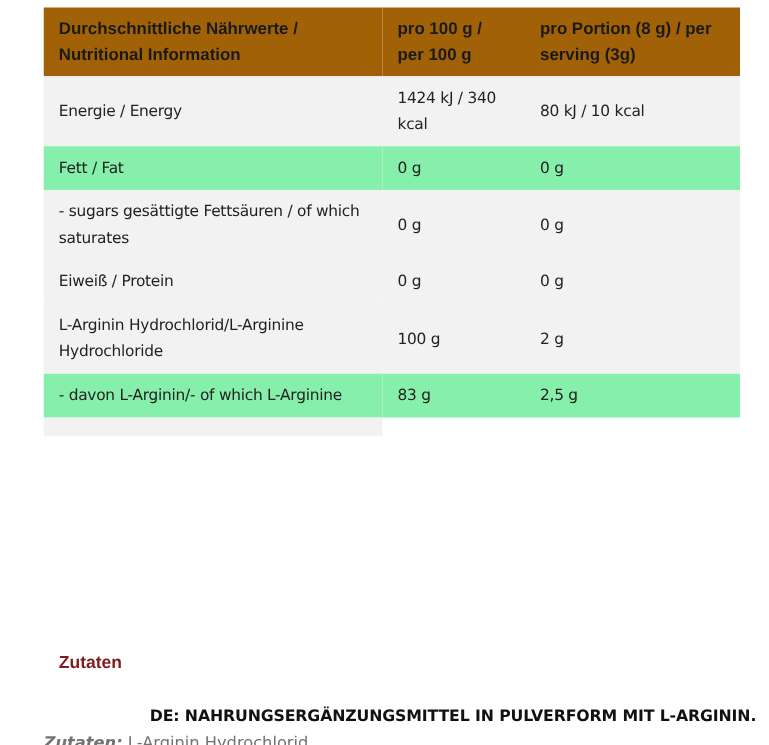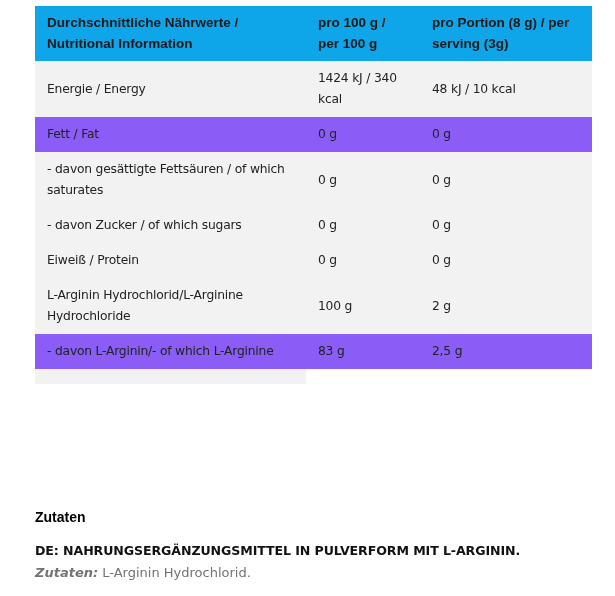--- a/index.html
+++ b/index.html
@@ -30,64 +30,65 @@
     .nutri-table th {
       text-align: left;
       vertical-align: middle;
       font-family: "Liberation Sans", sans-serif;
       font-weight: bold;
       font-size: 13.5px;
       line-height: 21px;
       color: #1a1a1a;
       padding: 6px 12px 7px 12px;
       height: 42px;
-      background: #0ea5e9;
+      background: #a16207;
     }
     .nutri-table td {
       vertical-align: middle;
       font-size: 12.3px;
       line-height: 21px;
       color: #222222;
       padding: 7px 12px;
       letter-spacing: -0.2px;
     }
     .nutri-table tr.row-dark td { background: #f2f2f2; }
-    .nutri-table tr.row-light td { background: #8b5cf6; }
+    .nutri-table tr.row-light td { background: #86efac; }
     .nutri-table tr.h35 td { height: 21px; }
     .nutri-table tr.h55 td { height: 41px; }
 
     .nutri-table tr.empty-row td {
       height: 15px;
       padding: 0;
       background: transparent;
     }
     .nutri-table tr.empty-row td.filled { background: #f2f2f2; }
 
     .ingredients {
       position: absolute;
       left: 35px;
       top: 507px;
       width: 570px;
     }
     .ingredients h4 {
-      margin: 0;
+      margin: 12px;
       font-family: "Liberation Sans", sans-serif;
       font-weight: bold;
       font-size: 14px;
       line-height: 20px;
-      color: #000000;
+      color: #7f1d1d;
     }
     .ingredients .de-line {
-      margin: 14px 0 0 0;
+      margin: 24px 0 0 0;
       font-family: "DejaVu Sans", sans-serif;
       font-weight: bold;
       font-size: 12.6px;
       line-height: 20px;
       color: #111111;
       letter-spacing: -0.1px;
+      text-align: right;
     }
     .ingredients .zutaten-line {
       margin: 2px 0 0 0;
       font-size: 13px;
       line-height: 20px;
       color: #737373;
     }
     .ingredients .zutaten-line em {
       font-weight: bold;
       font-style: italic;
@@ -106,34 +107,29 @@
     <tr>
       <th>Durchschnittliche Nährwerte / Nutritional Information</th>
       <th>pro 100 g / per 100 g</th>
       <th>pro Portion (8 g) / per serving (3g)</th>
     </tr>
   </thead>
   <tbody>
     <tr class="row-dark h55">
       <td>Energie / Energy</td>
       <td>1424 kJ / 340 kcal</td>
-      <td>48 kJ / 10 kcal</td>
+      <td>80 kJ / 10 kcal</td>
     </tr>
     <tr class="row-light h35">
       <td>Fett / Fat</td>
       <td>0 g</td>
       <td>0 g</td>
     </tr>
     <tr class="row-dark h55">
-      <td>- davon gesättigte Fettsäuren / of which saturates</td>
-      <td>0 g</td>
-      <td>0 g</td>
-    </tr>
-    <tr class="row-dark h35">
-      <td>- davon Zucker / of which sugars</td>
+      <td>- sugars gesättigte Fettsäuren / of which saturates</td>
       <td>0 g</td>
       <td>0 g</td>
     </tr>
     <tr class="row-dark h35">
       <td>Eiweiß / Protein</td>
       <td>0 g</td>
       <td>0 g</td>
     </tr>
     <tr class="row-dark h55">
       <td>L-Arginin Hydrochlorid/L-Arginine Hydrochloride</td>

